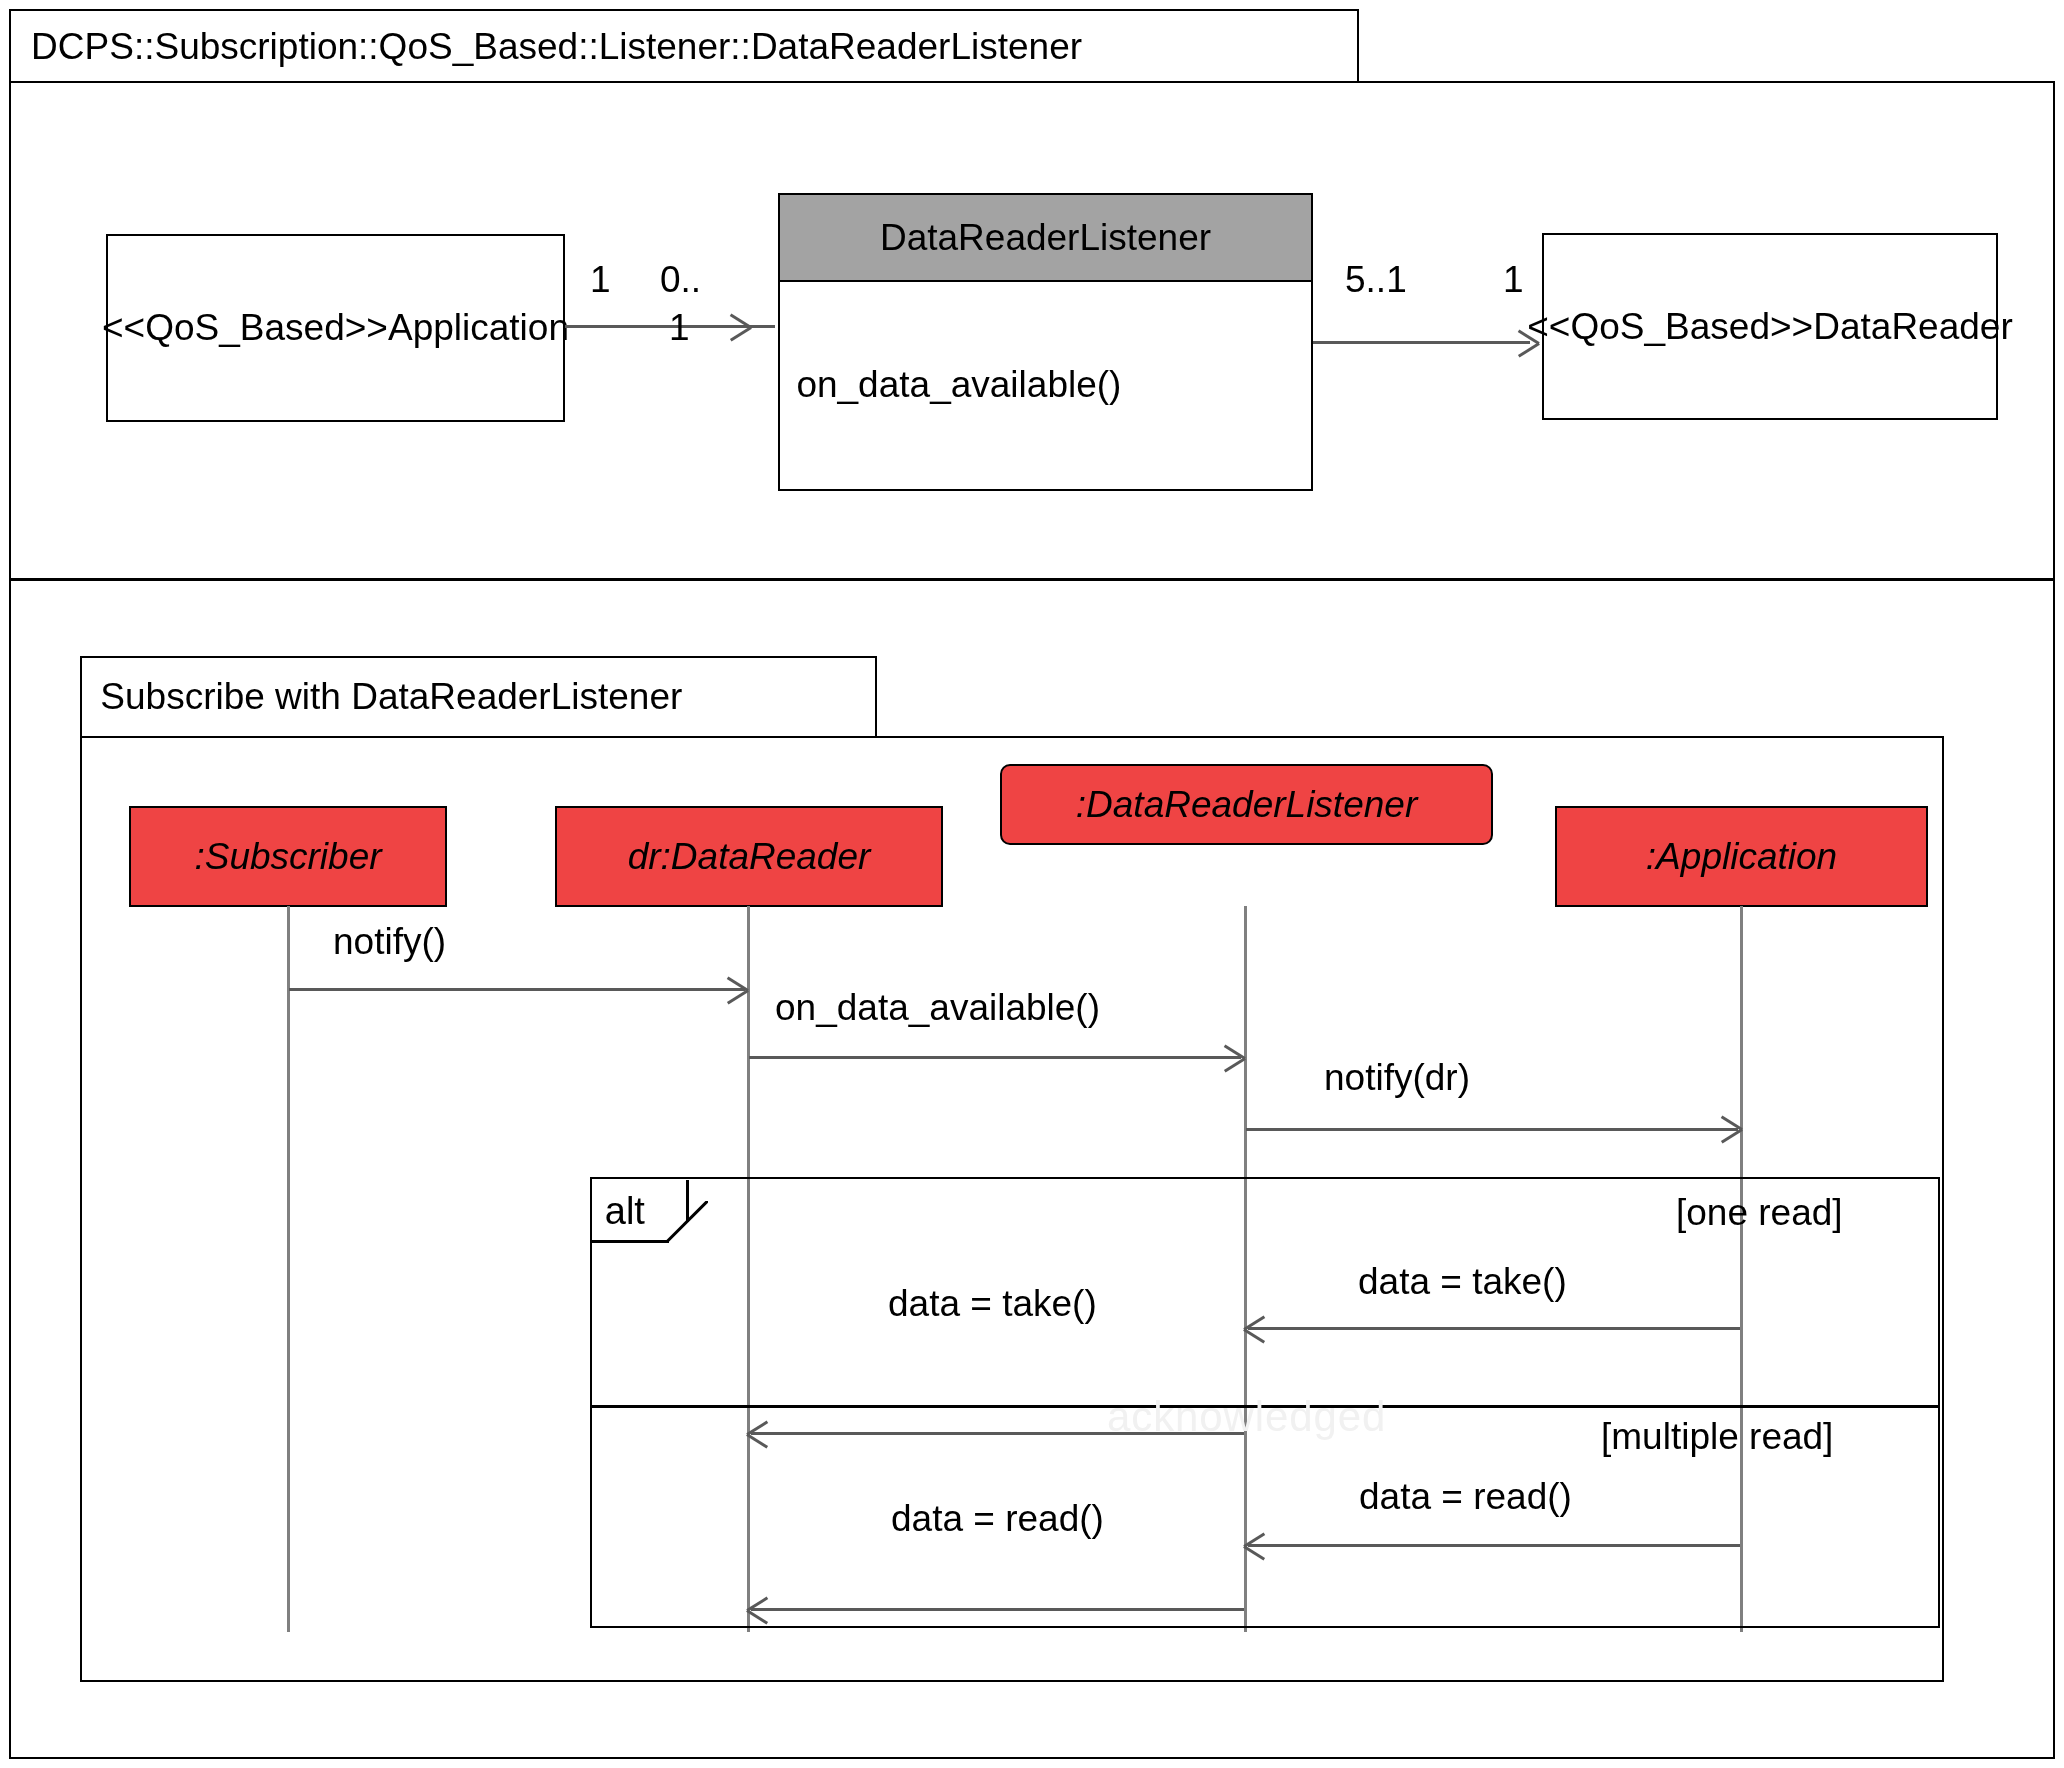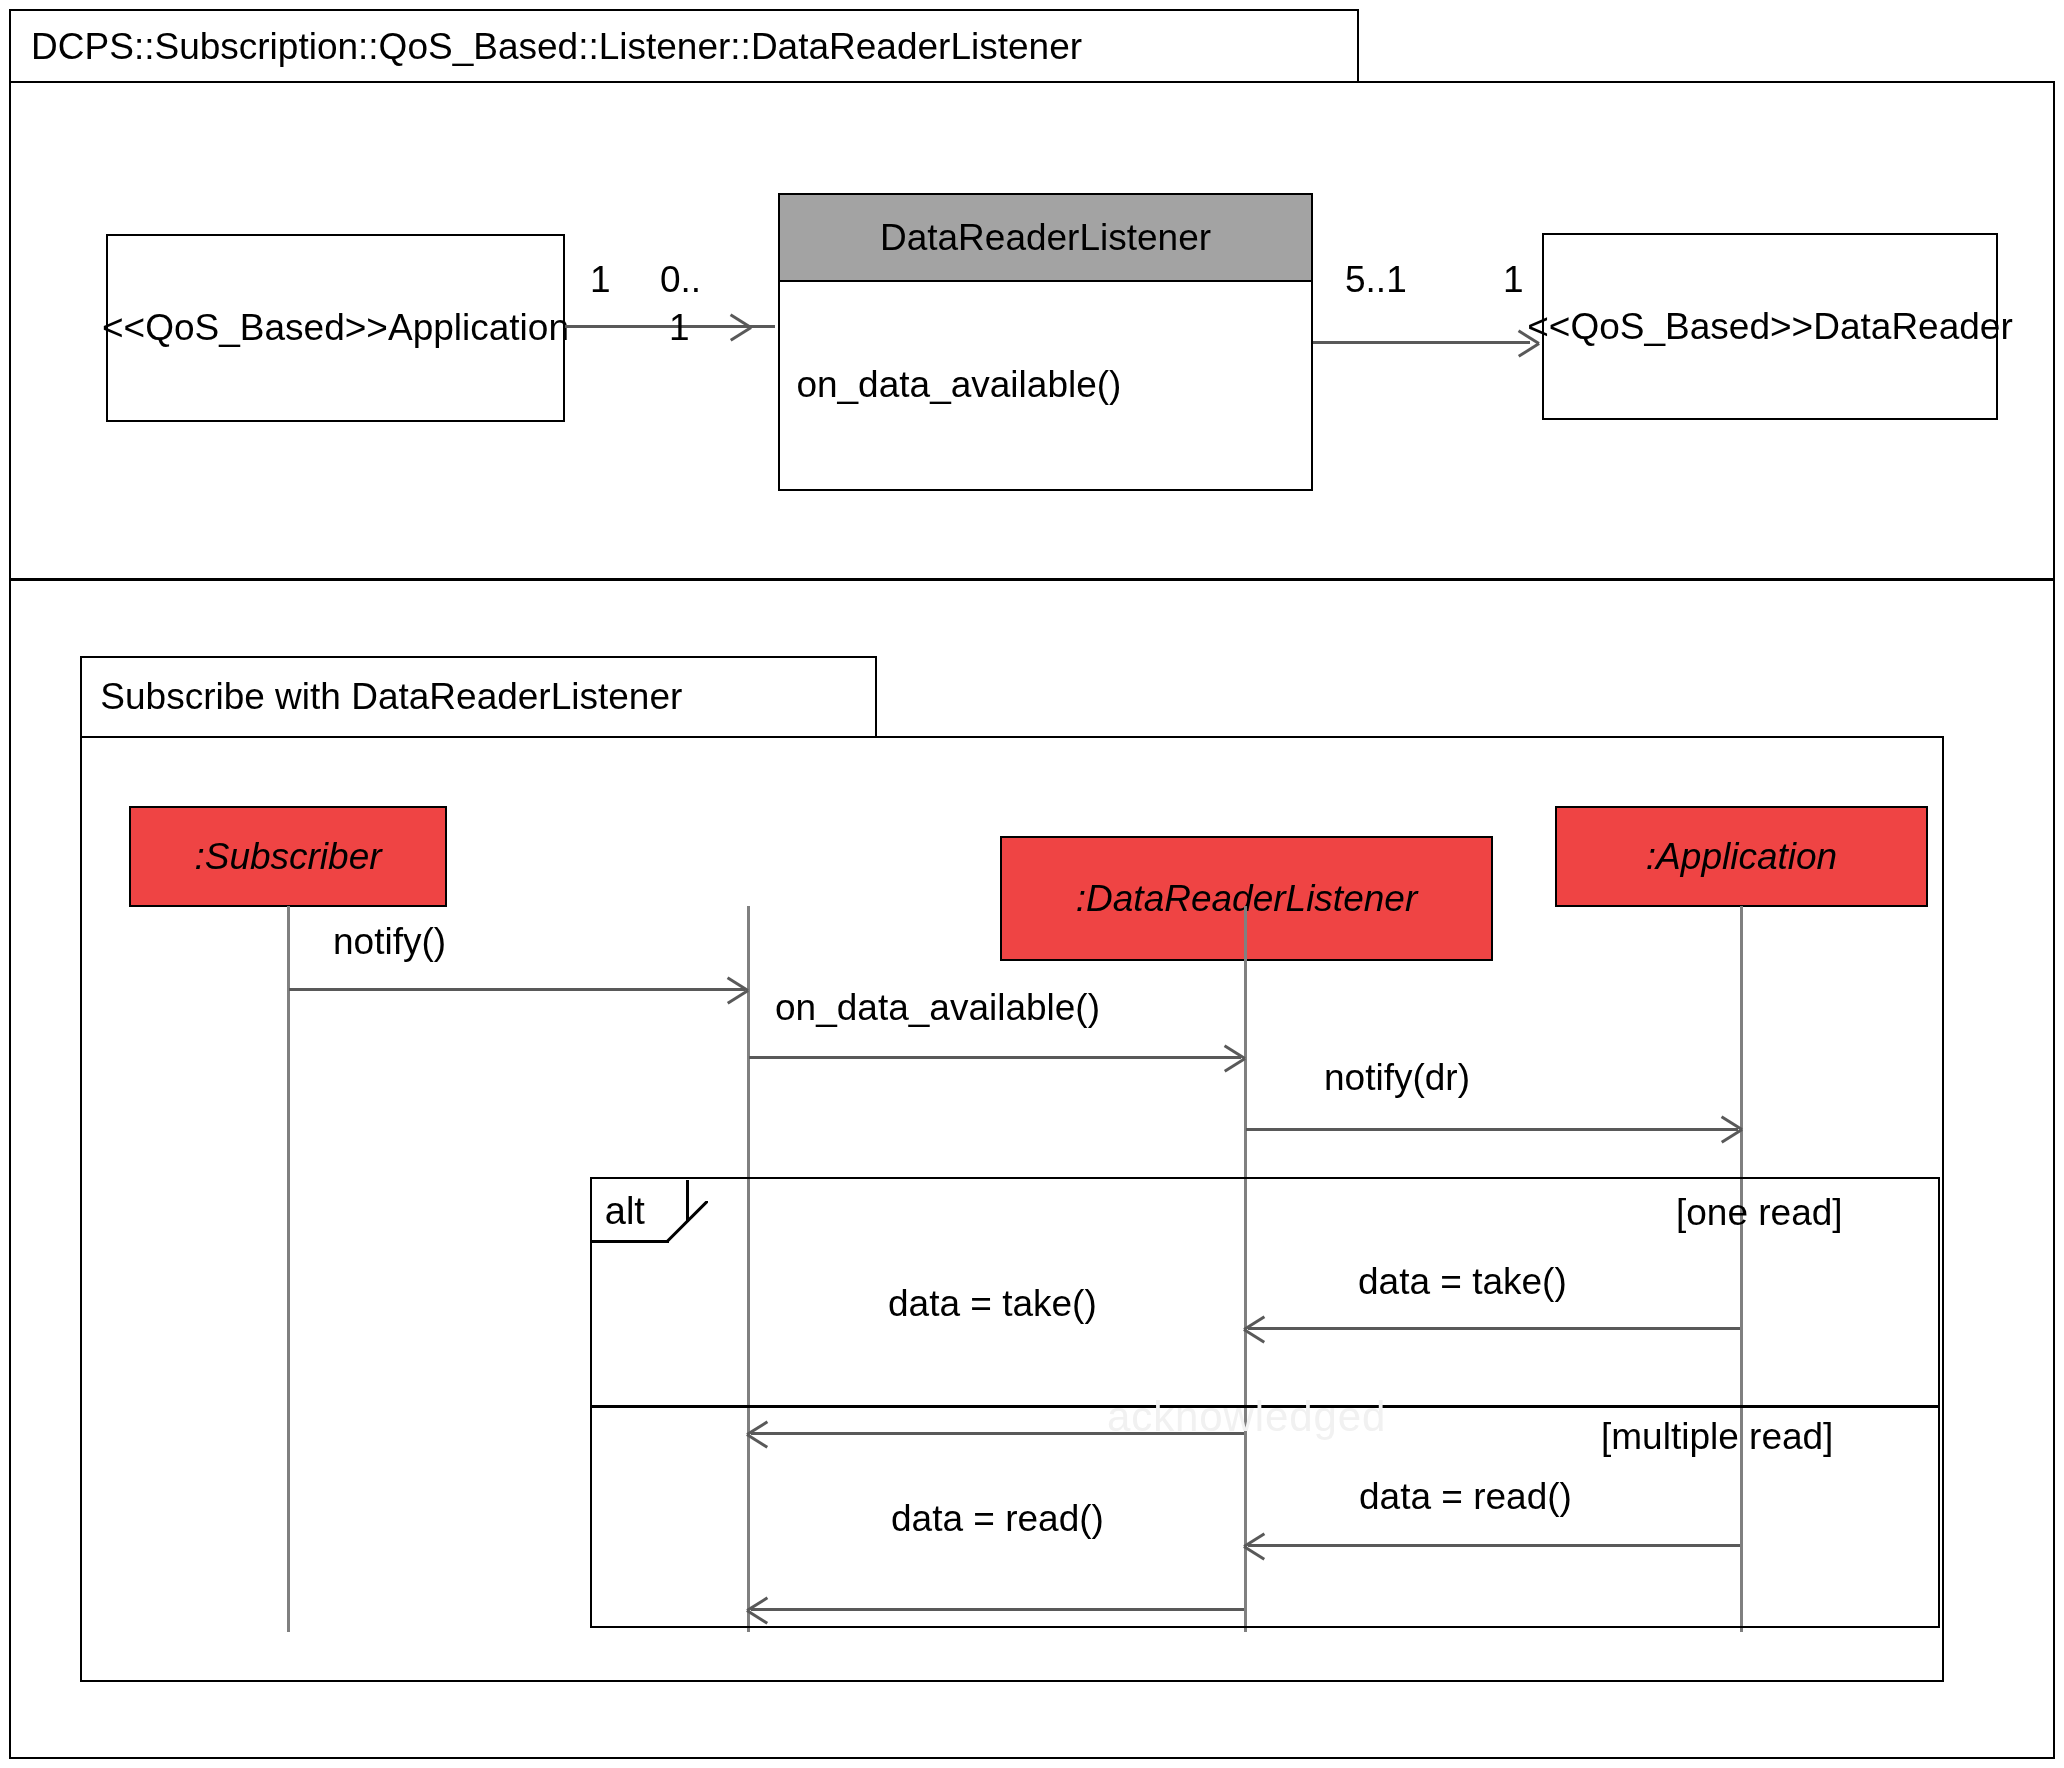--- a/index.html
+++ b/index.html
@@ -236,21 +236,24 @@
 
   <div class="abs seq-tab" style="left:80px; top:656px; width:797px; height:82px;">
     <span>Subscribe with DataReaderListener</span>
   </div>
 
   <div class="abs seq-frame" style="left:80px; top:736px; width:1864px; height:946px;"></div>
 
   <div class="abs lifeline-box" style="left:129px; top:806px; width:318px; height:101px;">
     <span>:Subscriber</span>
   </div>
-  <div class="abs lifeline-box" style="left:1000px; top:836px; width:493px; height:125px;">
+  <div class="abs lifeline-box" style="left:555px; top:806px; width:388px; height:101px;">
+    <span>dr:DataReader</span>
+  </div>
+  <div class="abs lifeline-box" style="left:1000px; top:764px; width:493px; height:81px;border-radius:10px;">
     <span>:DataReaderListener</span>
   </div>
   <div class="abs lifeline-box" style="left:1555px; top:806px; width:373px; height:101px;">
     <span>:Application</span>
   </div>
 
   <div class="abs lifeline" style="left:287px; top:906px; height:726px;"></div>
   <div class="abs lifeline" style="left:747px; top:906px; height:726px;"></div>
   <div class="abs lifeline" style="left:1244px; top:906px; height:726px;"></div>
   <div class="abs lifeline" style="left:1740px; top:906px; height:726px;"></div>

